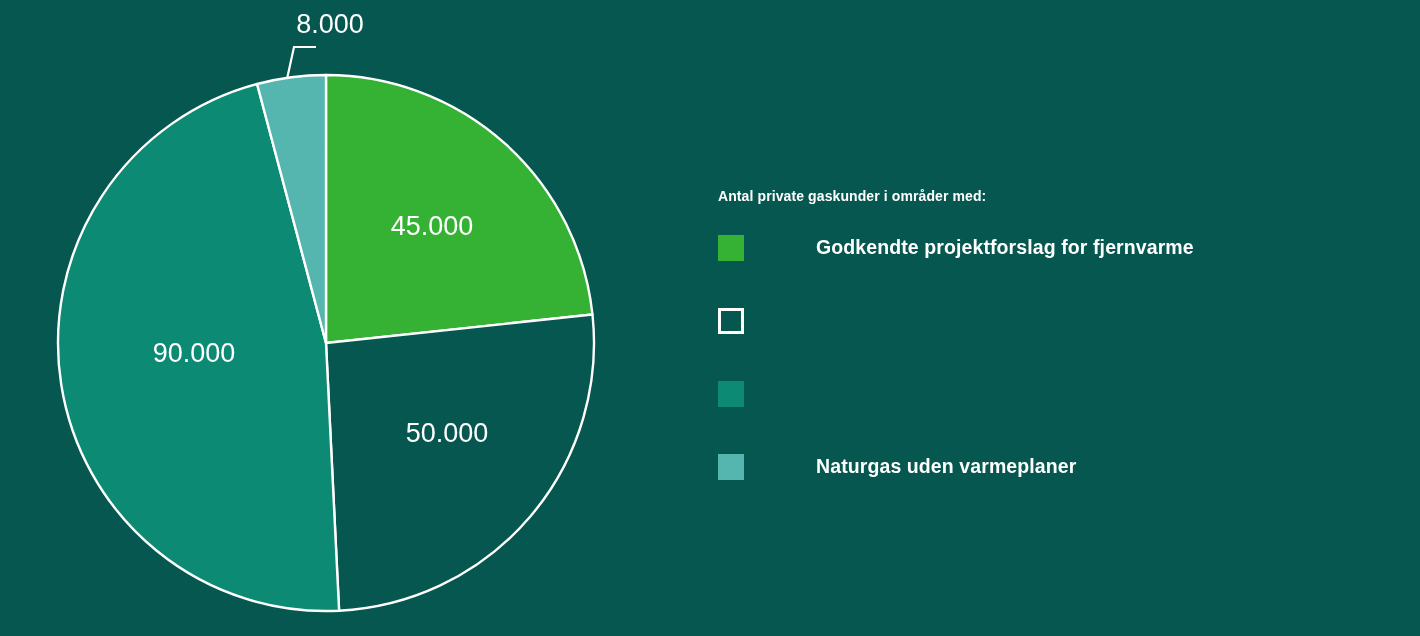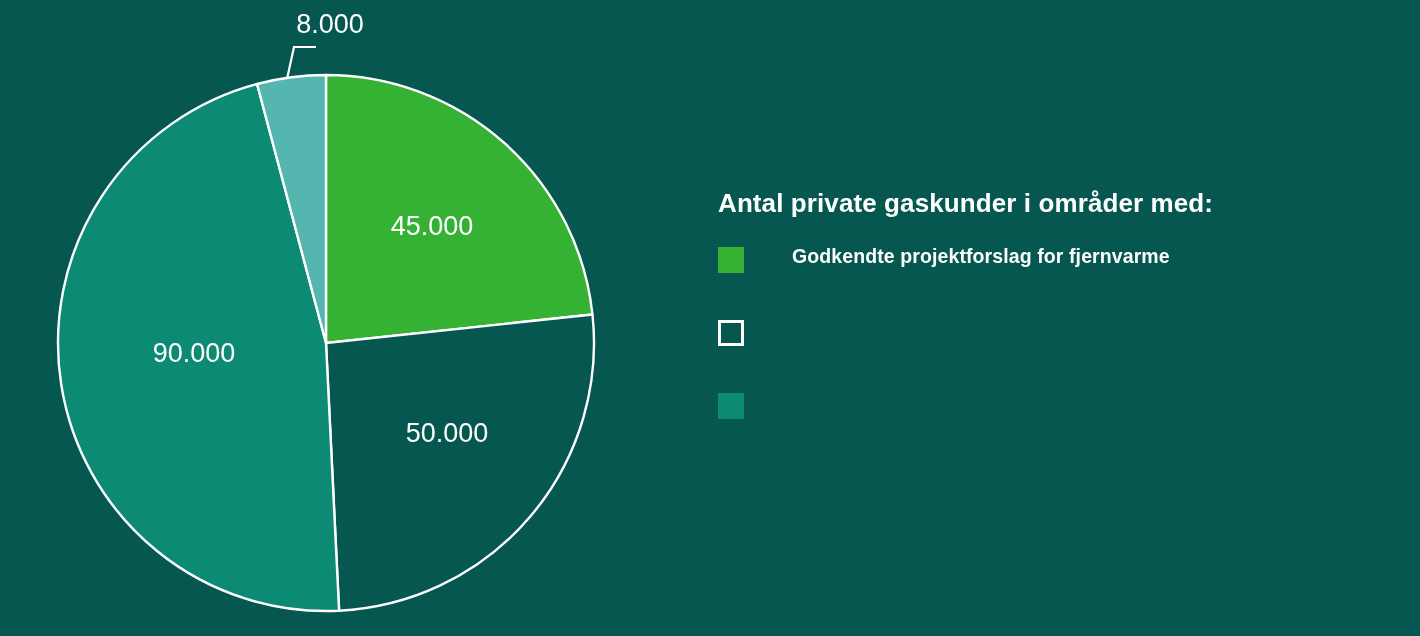--- a/index.html
+++ b/index.html
@@ -59,32 +59,33 @@
 
   
   #legend {
     position: absolute;
     left: 718px;
     top: 188px;
     width: 680px;
   }
   #legend-title {
     color: #ffffff;
-    font-size: 26px;
+    font-size: 14px;
     font-weight: bold;
     letter-spacing: 0.1px;
     margin: 0 0 28px 0;
     line-height: 1.2;
     white-space: nowrap;
   }
   .legend-row {
     display: flex;
-    align-items: flex-start;
+    align-items: center;
     height: 30px;
     margin-bottom: 43px;
+    gap: 24px;
   }
   .legend-row:last-child {
     margin-bottom: 0;
   }
   .legend-swatch {
     width: 26px;
     height: 26px;
     flex: 0 0 26px;
     box-sizing: border-box;
   }
@@ -140,15 +141,19 @@
     </div>
 
     <div class="legend-row">
       <span class="legend-swatch outlined" style="background: transparent;"></span>
     </div>
 
     <div class="legend-row">
       <span class="legend-swatch" style="background: rgb(12, 138, 116);"></span>
     </div>
 
+    <div class="legend-row">
+      <span class="legend-swatch" style="background: rgb(85, 181, 175);"></span>
+      <span class="legend-label">Naturgas uden varmeplaner</span>
+    </div>
   </div>
 
 </div>
 
 </body></html>

